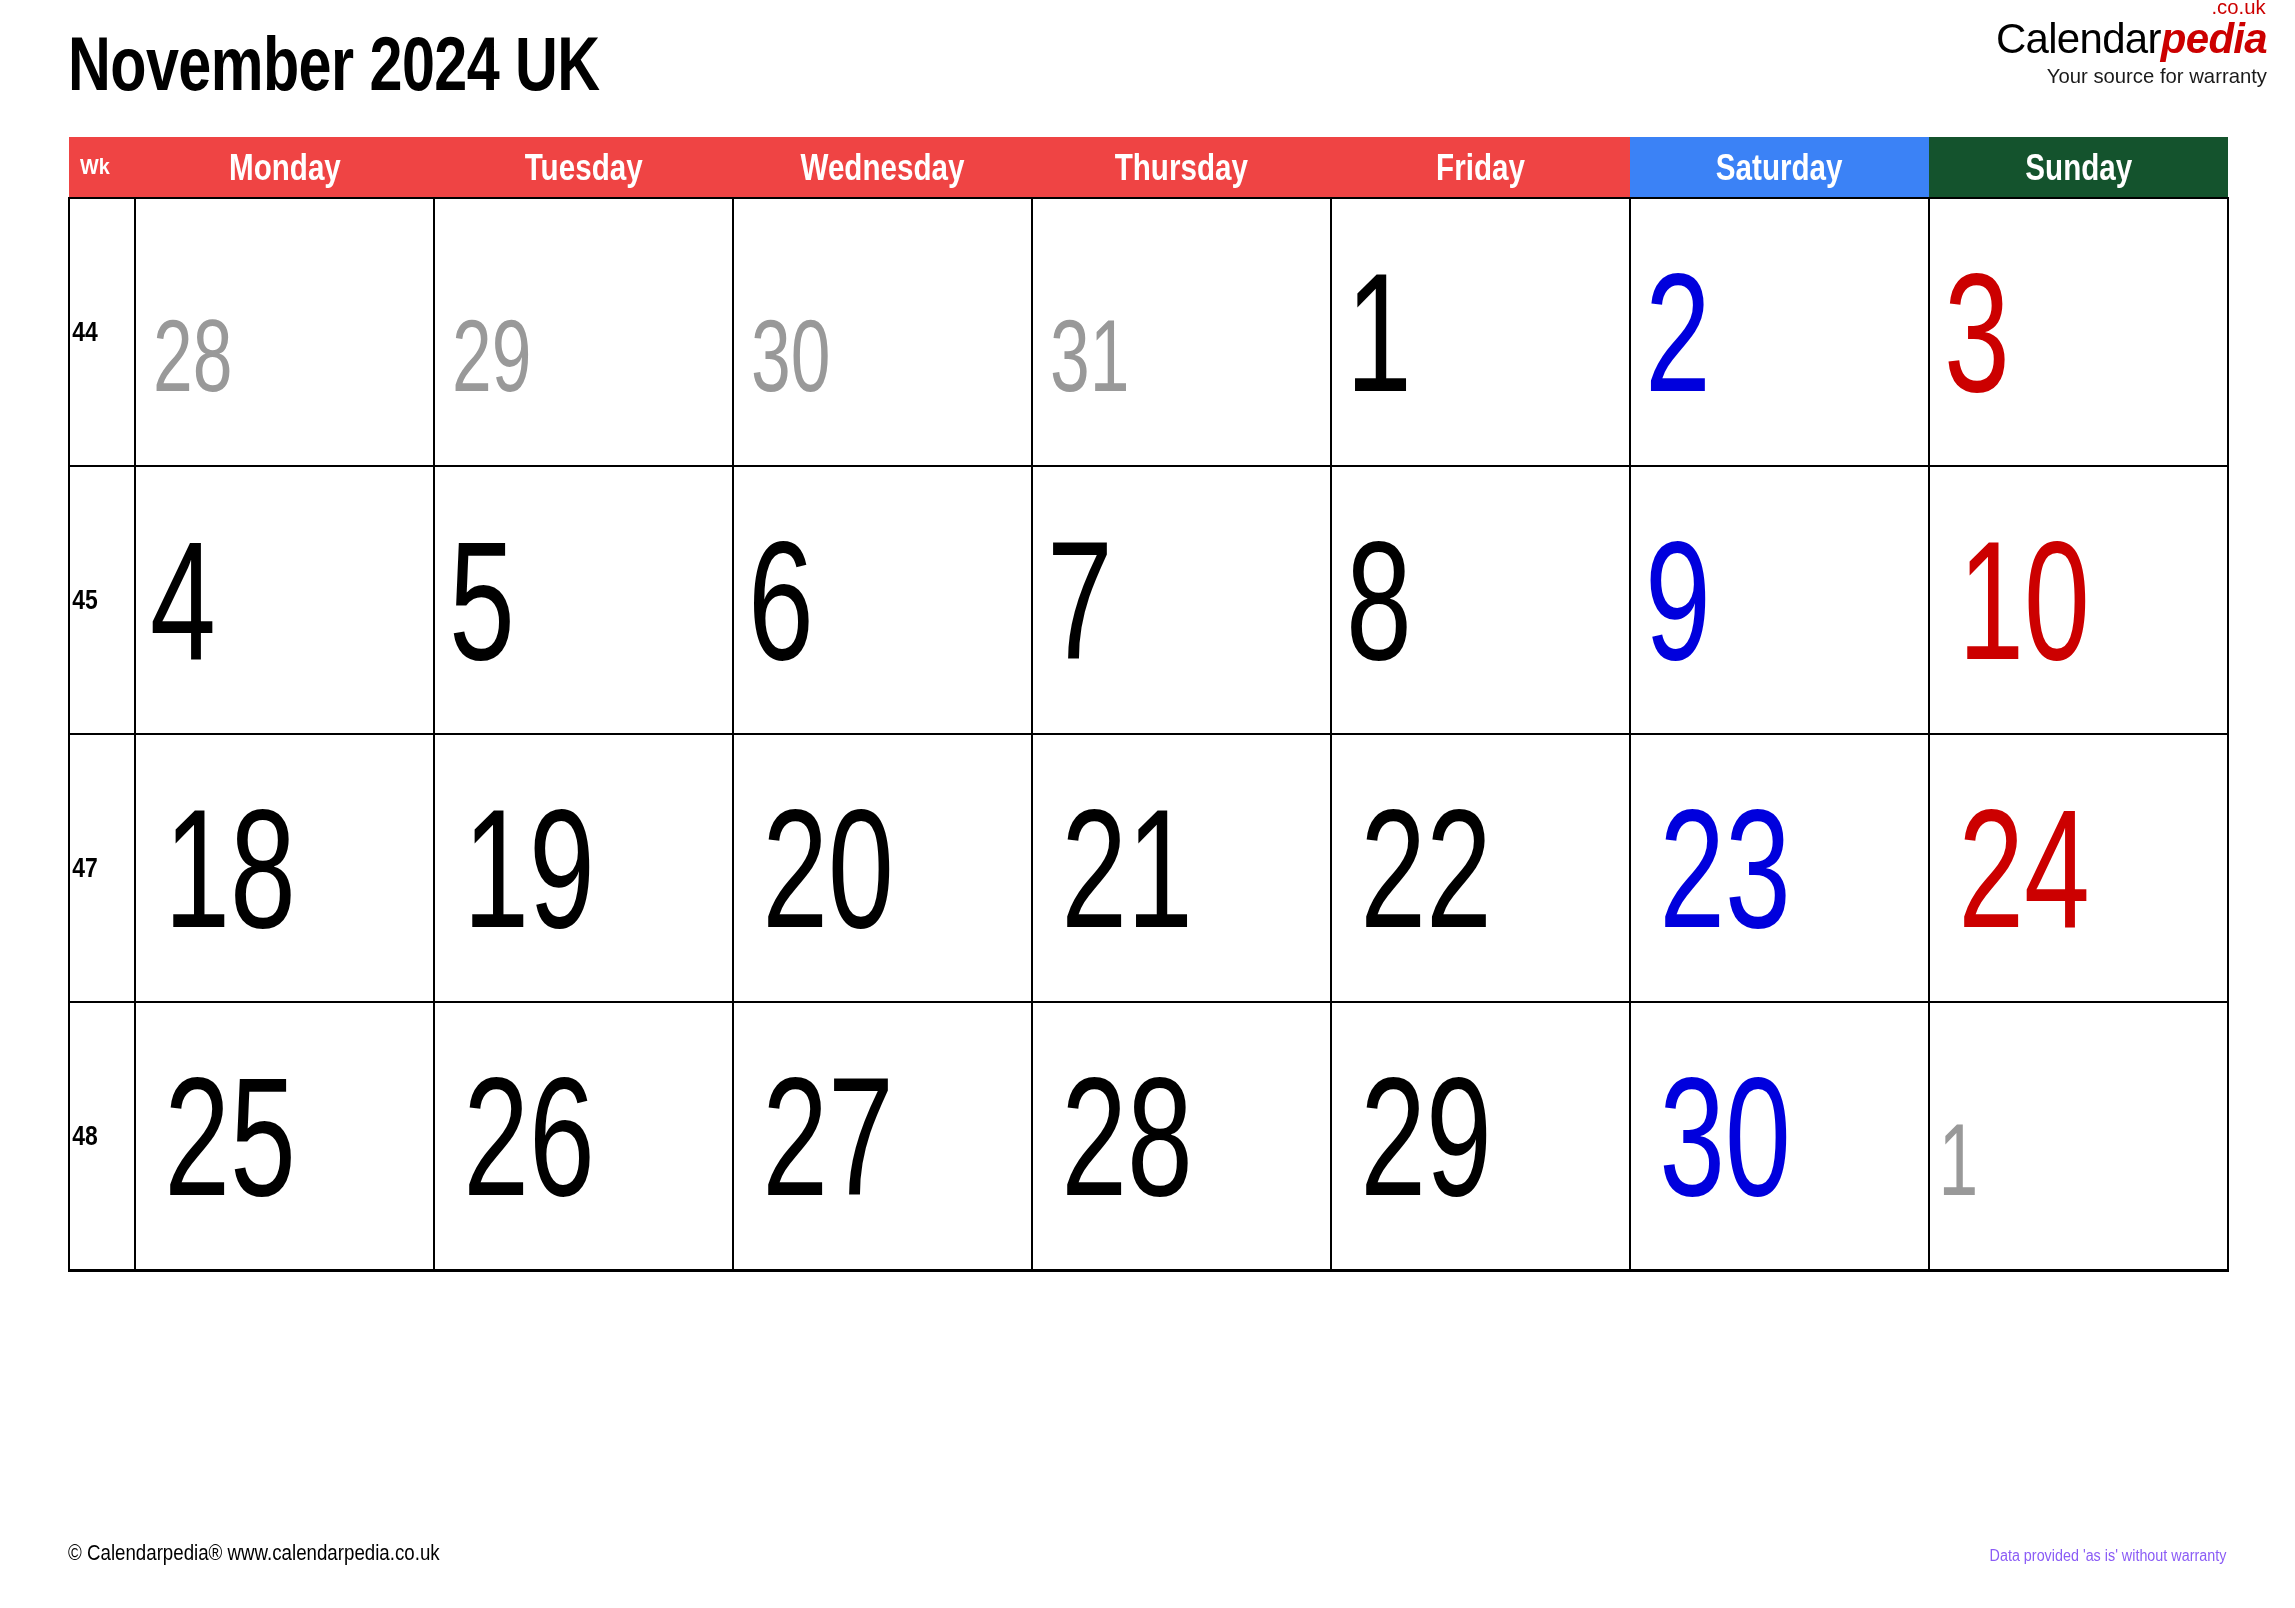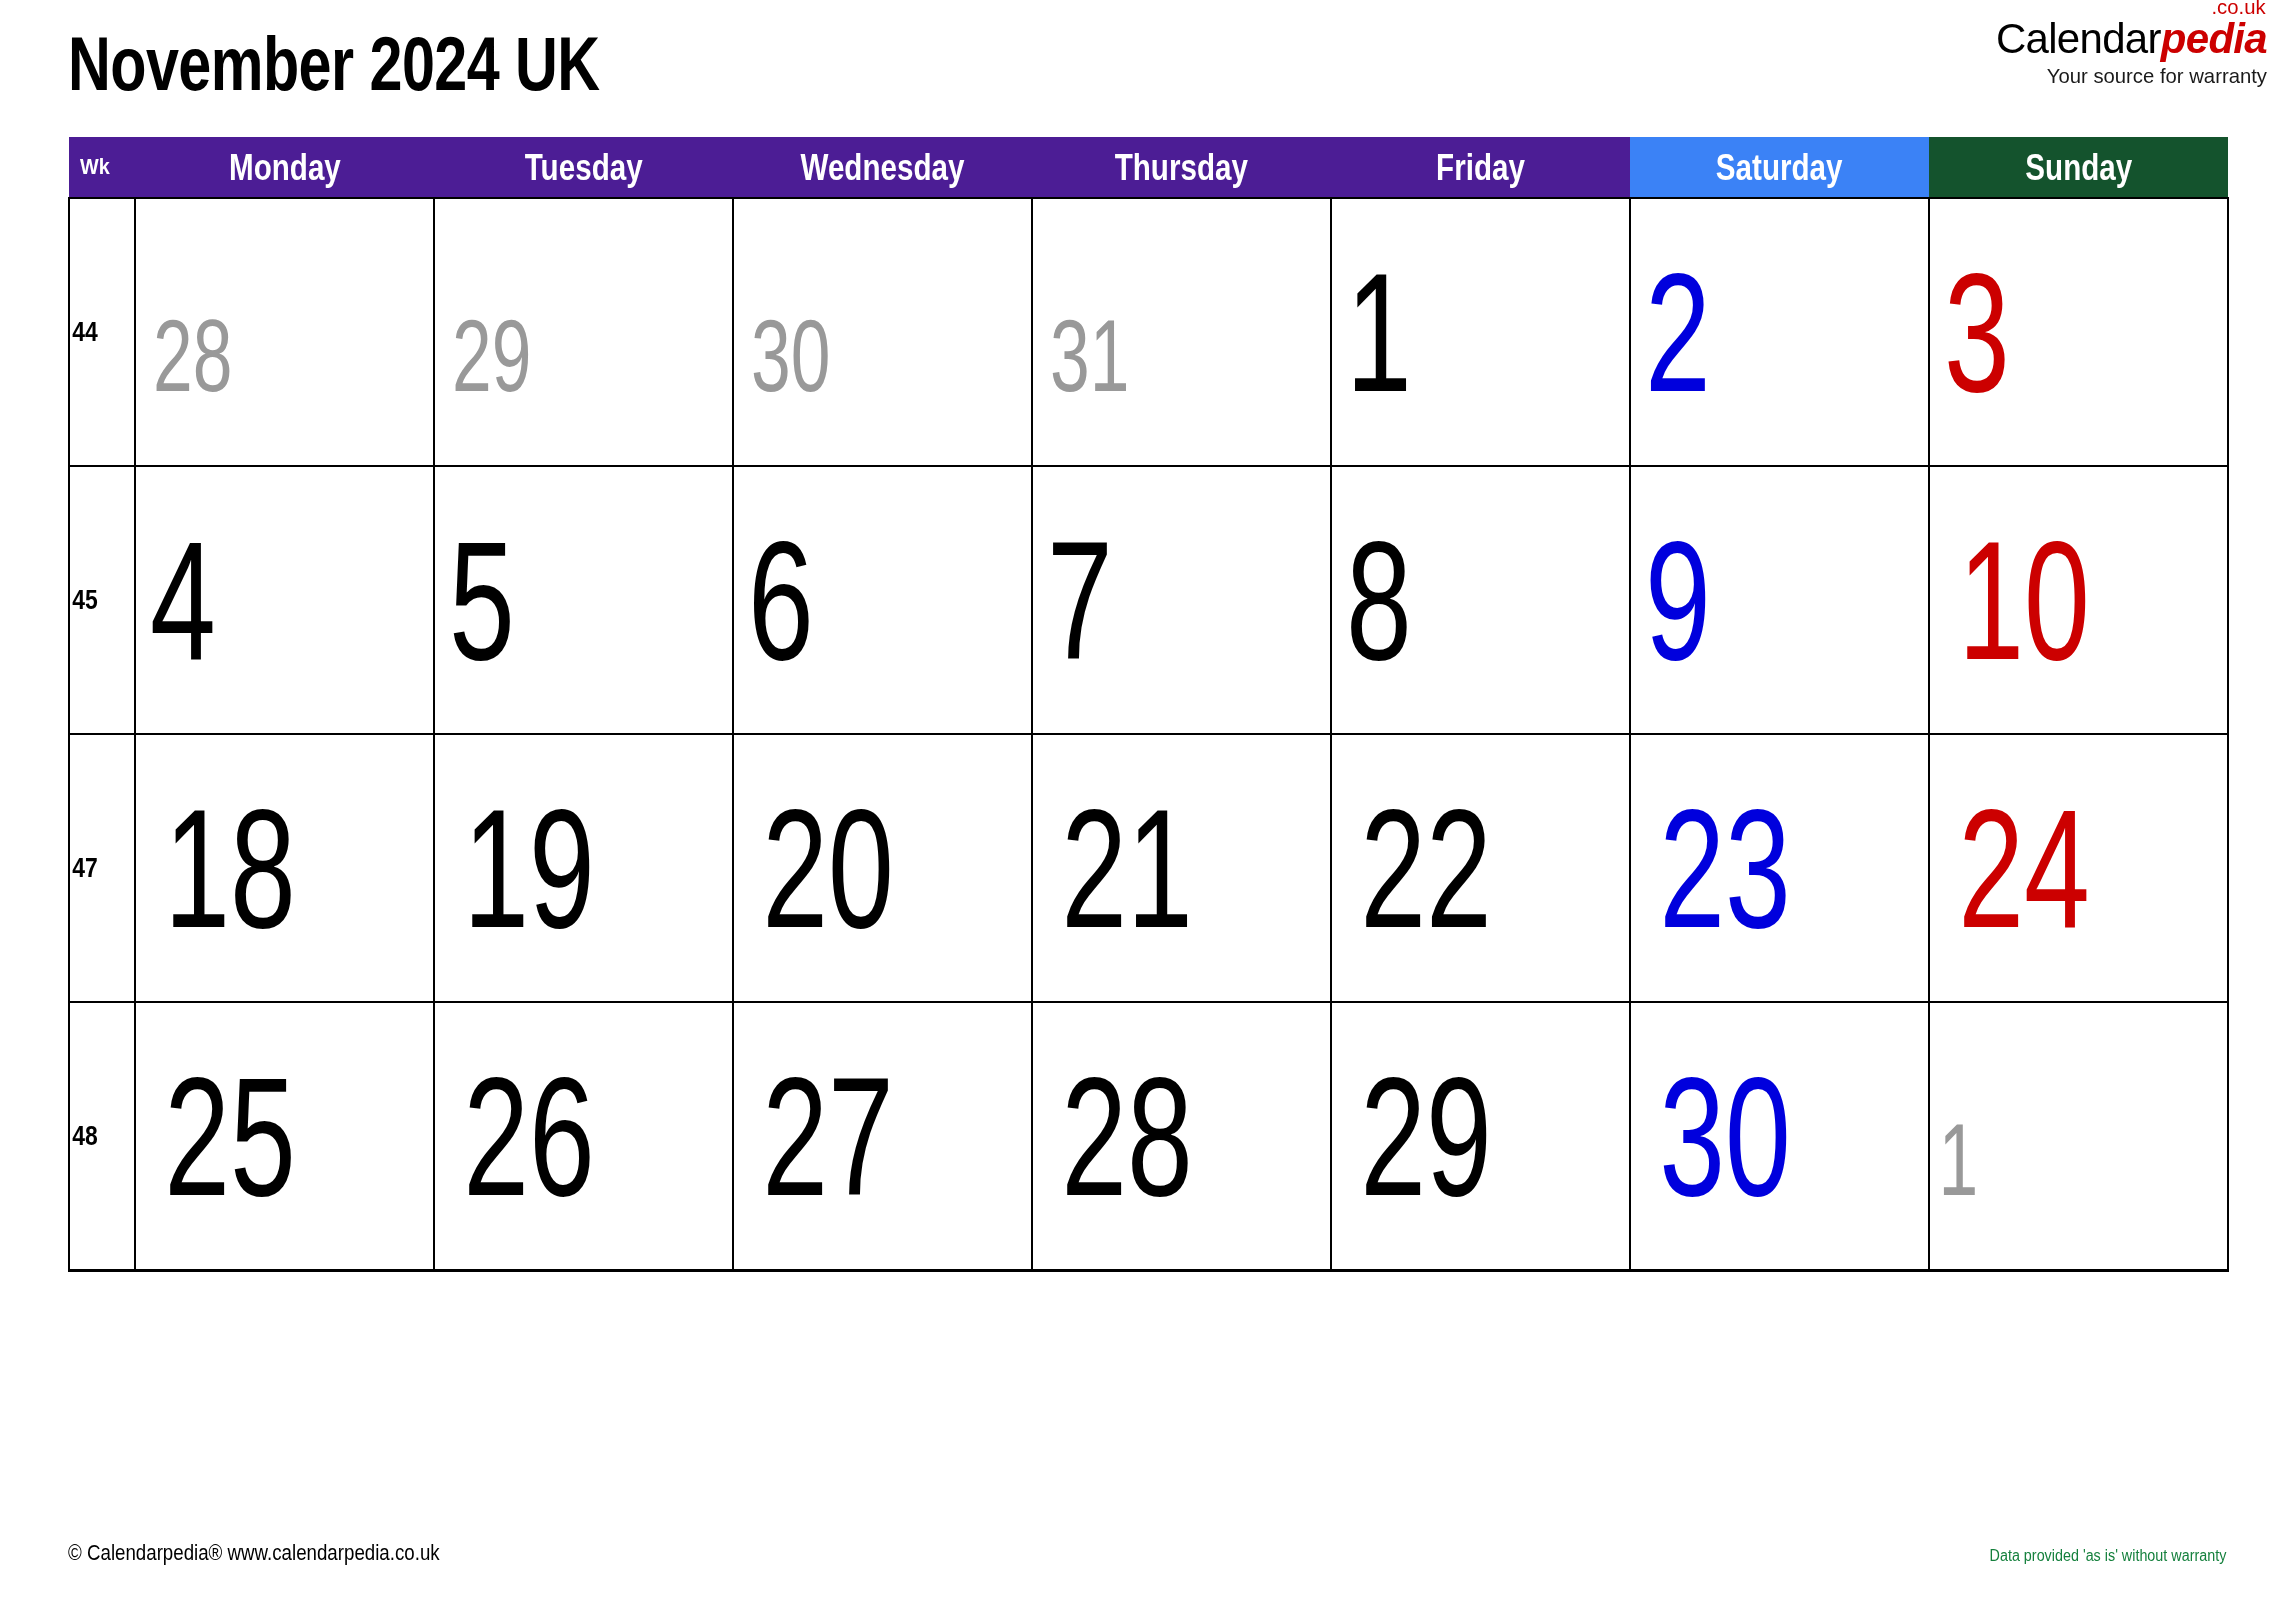--- a/index.html
+++ b/index.html
@@ -100,21 +100,21 @@
     table-layout: fixed;
   }
 
   .cal col.wk-col { width: 66px; }
   .cal col.day-col { width: 299px; }
 
   .cal thead th {
     height: 60px;
     padding: 0;
     margin: 0;
-    background: #4c1d95;
+    background: #ef4444;
     color: #ffffff;
     font-size: 37px;
     font-weight: bold;
     text-align: center;
     vertical-align: middle;
     border: none;
     line-height: 1;
   }
   .cal thead th .hdr-text {
     display: inline-block;
@@ -179,21 +179,21 @@
     font-size: 22px;
     color: #000000;
     white-space: nowrap;
   }
   .footer-left .f-text { display: inline-block; transform: scaleX(0.85); transform-origin: left center; }
   .footer-right {
     position: absolute;
     right: 69px;
     top: 1547px;
     font-size: 15.6px;
-    color: #15803d;
+    color: #8b5cf6;
     white-space: nowrap;
     text-align: center;
   }
   .footer-right .f-text { display: inline-block; transform: scaleX(0.92); transform-origin: right center; }
 </style>
 </head>
 <body>
 
 <div class="page">
 

